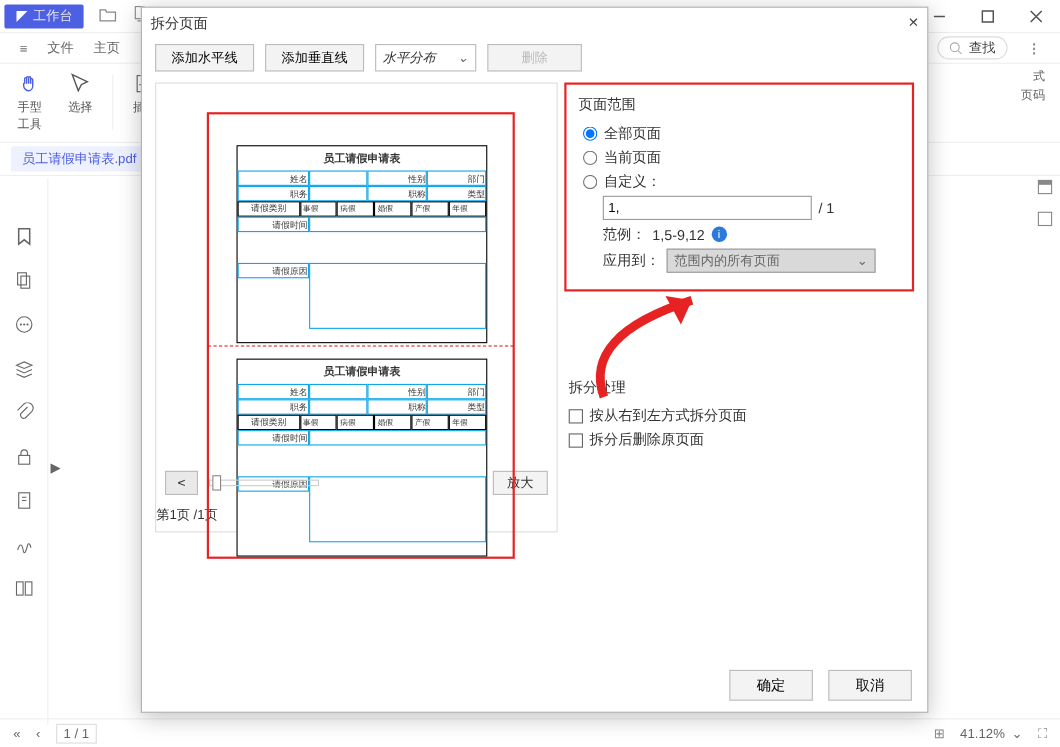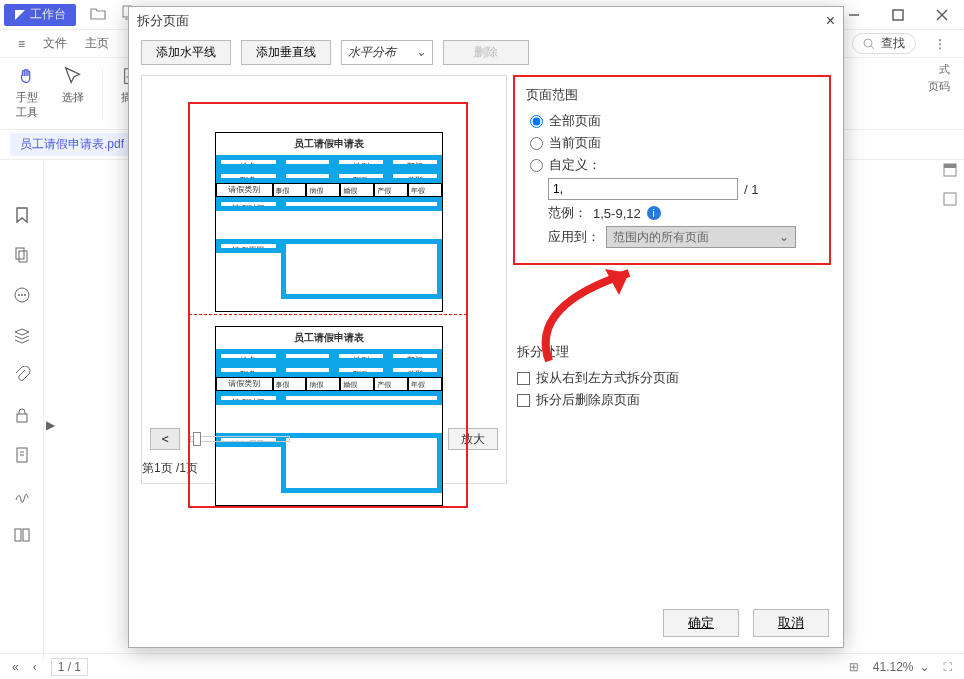--- a/index.html
+++ b/index.html
@@ -50,21 +50,21 @@
 
 .modal-body { display:flex; padding:6px 12px 0 12px; gap:6px; }
 .leftpanel { width:366px; }
 .preview-wrap { border:1px solid #ddd; height:409px; position:relative; display:flex; flex-direction:column;}
 .redbox-preview { position:absolute; left:46px; top:26px; width:280px; height:406px; border:2px solid #e62222; }
 .thumb { position:absolute; left:73px; width:228px; height:180px; border:1px solid #000; background:#fff; font-size:8px;}
 .thumb.t1 { top:56px; }
 .thumb.t2 { top:250px; }
 .thumb-title{ text-align:center; font-size:10px; padding:4px 0; font-weight:bold;}
 .tgrid{ display:grid; grid-template-columns: 1.2fr 1fr 1fr 1fr; }
-.tgrid div{ border:5px solid #0ea5e9; height:14px; font-size:8px; text-align:center; line-height:14px; overflow:hidden;}
+.tgrid div{ border:1px solid #0ea5e9; height:14px; font-size:8px; text-align:right; line-height:14px; overflow:hidden;}
 .tgrid .full { grid-column: 2 / 5; }
 .checkrow{ display:grid; grid-template-columns: repeat(5,1fr);}
 .checkrow div{border:1px solid #000; height:14px; font-size:7px; text-align:left; padding-left:2px; line-height:14px;}
 .splitline { position:absolute; left:47px; top:238px; width:278px; height:0; border-top:1px dashed #d11; }
 
 .pv-ctrl { height:30px; display:flex; align-items:center; gap:6px; margin-top:6px; }
 .pv-ctrl .nav { width:30px; height:22px; border:1px solid #bbb; background:#e9e9e9; font-family:monospace; display:flex; align-items:center; justify-content:center;}
 .pv-ctrl .slider { flex:1; height:6px; border:1px solid #ccc; position:relative; margin:0 4px;}
 .pv-ctrl .slider .knob{ position:absolute; left:2px; top:-5px; width:8px; height:14px; background:#fff; border:1px solid #888;}
 .pv-ctrl .zbtn { width:50px; height:22px; border:1px solid #bbb; background:#f3f3f3; font-size:12px; display:flex; align-items:center; justify-content:center;}
@@ -78,21 +78,21 @@
 .rrow input[type=text]{ border:1px solid #999; width:190px; height:22px; padding:0 4px; font-size:12px;}
 .rrow .dd{ border:1px solid #999; background:#d9d9d9; color:#666; width:190px; height:22px; display:flex; align-items:center; justify-content:space-between; padding:0 6px; font-size:12px;}
 .rrow .dd::after{content:"⌄";}
 .info-ic{ width:14px;height:14px; border-radius:50%; background:#2a7ade; color:#fff; font-size:10px; display:inline-flex; align-items:center; justify-content:center;}
 .cbrow{ display:flex; align-items:center; gap:6px; margin:4px 0; font-size:13px;}
 .cbrow .cb{ width:13px; height:13px; border:1px solid #666; display:inline-block;}
 
 .arrow { position:absolute; left:390px; top:258px; width:150px; height:100px; pointer-events:none; z-index:60;}
 
 .modal-foot { position:absolute; right:14px; bottom:10px; display:flex; gap:14px;}
-.modal-foot button{ width:76px; height:28px; border:1px solid #bbb; background:#f3f3f3; font-size:13px;text-decoration:underline;}
+.modal-foot button{ width:76px; height:28px; border:1px solid #bbb; background:#f3f3f3; font-size:13px;}
 
 </style>
 </head>
 <body>
 
 <div class="titlebar">
   <div class="app-badge">
     <svg width="12" height="12" viewBox="0 0 12 12">
         <path d="M1 1 L11 1 L1 11 Z" fill="#fff"></path>
       </svg>

